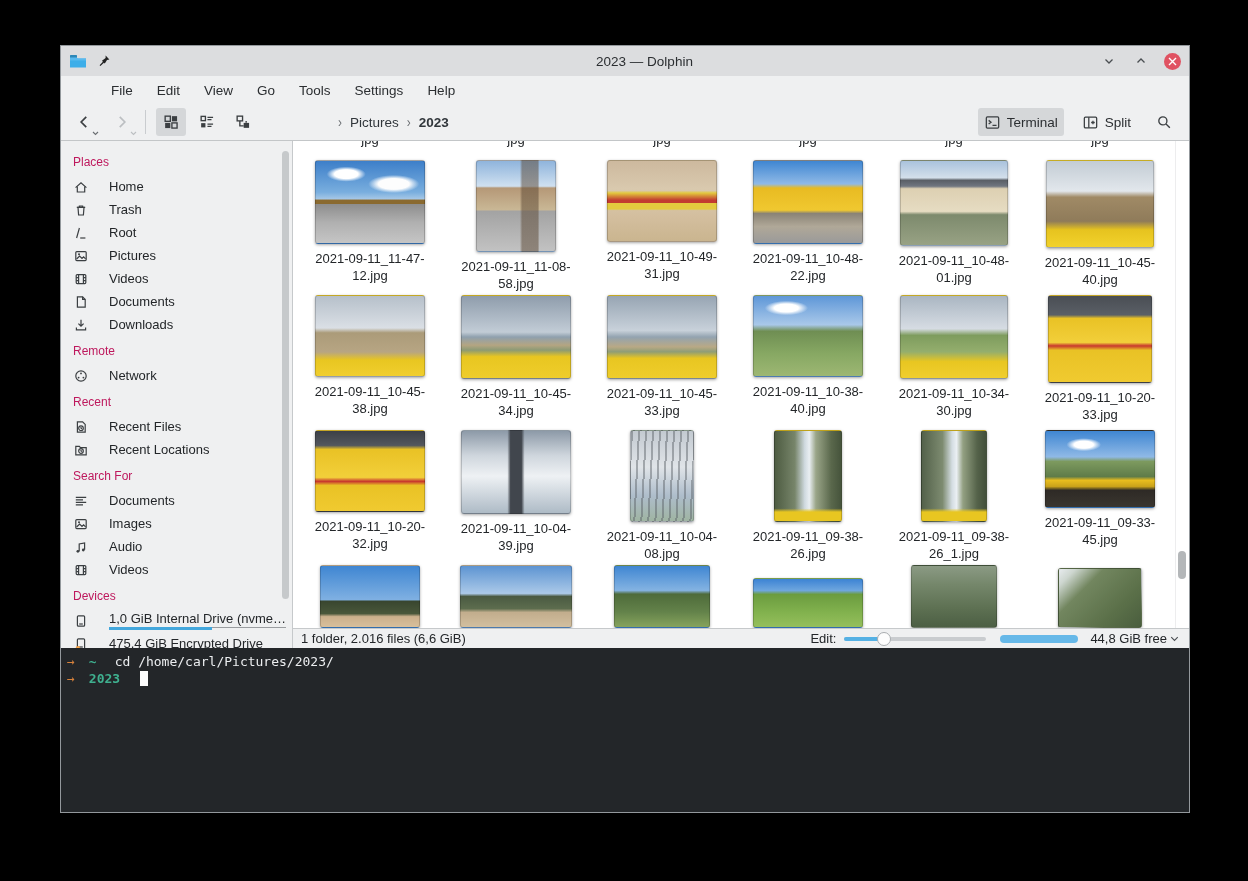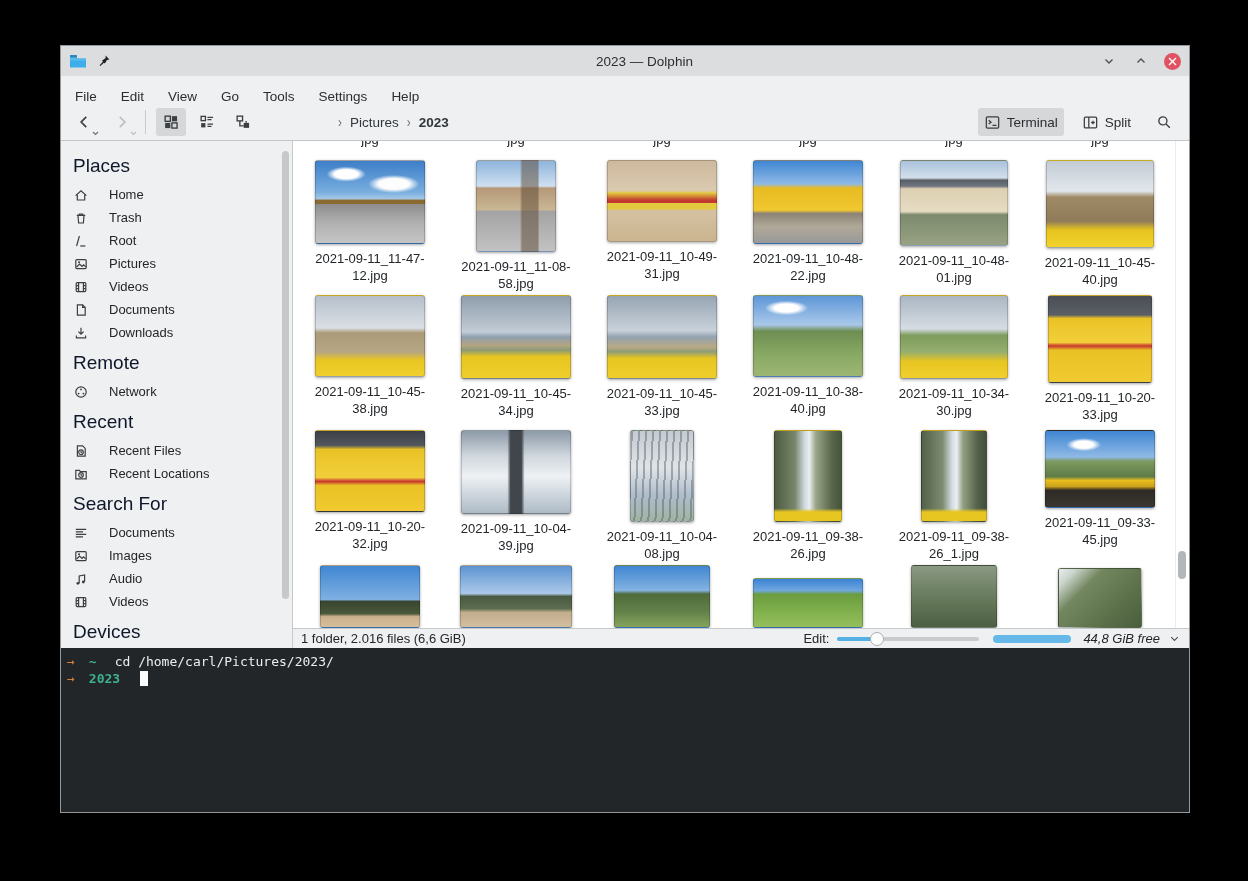--- a/index.html
+++ b/index.html
@@ -13,22 +13,22 @@
     position:relative; flex:0 0 auto; }
   .titlebar .appicon { width:18px; height:16px; margin-right:10px; }
   .titlebar .pin { width:14px; height:14px; }
   .title-text { position:absolute; left:0; right:0; text-align:center; font-size:13.5px; color:#2b2e31;padding-left:39px; }
   .winbtns { margin-left:auto; display:flex; align-items:center; gap:14px; z-index:2; }
   .winbtn { width:18px; height:18px; display:flex; align-items:center; justify-content:center; }
   .closebtn { width:17px; height:17px; border-radius:50%; background:#e05262; display:flex;
     align-items:center; justify-content:center; }
 
   
-  .menubar { height:28px; display:flex; align-items:flex-end; gap:24px; padding:0 14px;
-    font-size:13.5px; color:#2b2e31; flex:0 0 auto; }
+  .menubar { height:28px; display:flex; align-items:center; gap:24px; padding:0 14px;
+    font-size:13.5px; color:#2b2e31; flex:0 0 auto;margin-left:36px; }
   .menu-item { cursor:default; }
 
   
   .toolbar { height:37px; display:flex; align-items:center; padding:0 10px;
     border-bottom:1px solid #c3c6c8; flex:0 0 auto; }
   .navgrp { display:flex; align-items:center; gap:12px; }
   .navbtn { position:relative; width:26px; height:26px; display:flex; align-items:center; justify-content:center; }
   .navbtn .sub { position:absolute; right:-2px; bottom:-1px; }
   .tb-sep { width:1px; height:24px; background:#c9cccf; margin:0 10px; }
   .viewgrp { display:flex; align-items:center; gap:6px; }
@@ -37,21 +37,21 @@
   .tb-btn.active { background:#d5d7d9; }
   .crumbs { display:flex; align-items:center; gap:8px; margin-left:80px; font-size:13.5px; color:#31363b; }
   .crumb-sep { color:#6a6e72; font-size:12px; transform:scaleY(1.25); }
   .crumb.current { font-weight:bold; }
   .tb-right { margin-left:auto; display:flex; align-items:center; gap:12px; }
 
   
   .content { flex:1 1 auto; display:flex; min-height:0; }
   .sidebar { width:232px; flex:0 0 auto; background:#eff0f1; border-right:1px solid #c6c9cb;
     padding:6px 0 0 10px; position:relative; overflow:hidden; font-size:13px; color:#232629; }
-  .side-header { color:#0f172a; margin:8px 0 6px 2px; font-size:19px; }
+  .side-header { color:#be185d; margin:8px 0 6px 2px; font-size:12px; }
   .side-item { display:flex; align-items:center; gap:20px; height:23px; padding-left:2px; }
   .side-item .lbl { white-space:nowrap; }
   .cap-wrap { display:inline-block; }
   .cap-line { height:1px; background:#9a9da0; margin-top:1px; }
   .cap-bar { height:3px; background:#43a7dc; width:58%; margin-top:-1px; }
   .side-scroll { position:absolute; right:3px; top:10px; width:7px; height:448px;
     background:#c6c9cb; border-radius:4px; }
 
   .viewcol { flex:1 1 auto; display:flex; flex-direction:column; min-width:0; }
   .fileview { position:relative; flex:1 1 auto; background:#fff; overflow:hidden; }
@@ -133,21 +133,21 @@
   .statusbar { height:20px; flex:0 0 auto; background:#eff0f1; border-top:1px solid #c6c9cb;
     display:flex; align-items:center; font-size:13px; color:#232629; padding:0 8px; }
   .sb-left { flex:1 1 auto; }
   .zoom-label { margin-right:8px; }
   .zoom-slider { position:relative; width:142px; height:14px; margin-right:14px; }
   .zoom-track { position:absolute; top:5px; left:0; right:0; height:4px; background:#c9cccf; border-radius:2px; }
   .zoom-fill { position:absolute; top:5px; left:0; width:40px; height:4px; background:#55b1e4; border-radius:2px; }
   .zoom-handle { position:absolute; top:0; left:33px; width:14px; height:14px; border-radius:50%;
     background:#fdfdfd; border:1px solid #a9adb0; }
   .cap-free { width:78px; height:8px; border-radius:4px; background:#66b8e8; margin-right:12px; }
-  .free-label { margin-right:8px; white-space:nowrap;font-style:italic; }
+  .free-label { margin-right:1px; white-space:nowrap; }
 
   
   .terminal { height:164px; flex:0 0 auto; background:#232629; padding:5px 6px;
     font-family:"DejaVu Sans Mono", monospace; font-size:13px; line-height:17px; color:#e8eaec; }
   .t-line { white-space:pre; display:flex; align-items:center; }
   .t-arrow { color:#d7823c; margin-right:14px; }
   .t-cwd { color:#3fb08f; margin-right:18px; font-weight:bold; }
   .t-cmd { color:#eceef0; }
   .t-cursor { display:inline-block; width:8px; height:15px; background:#fcfcfc; margin-left:2px; }
 

